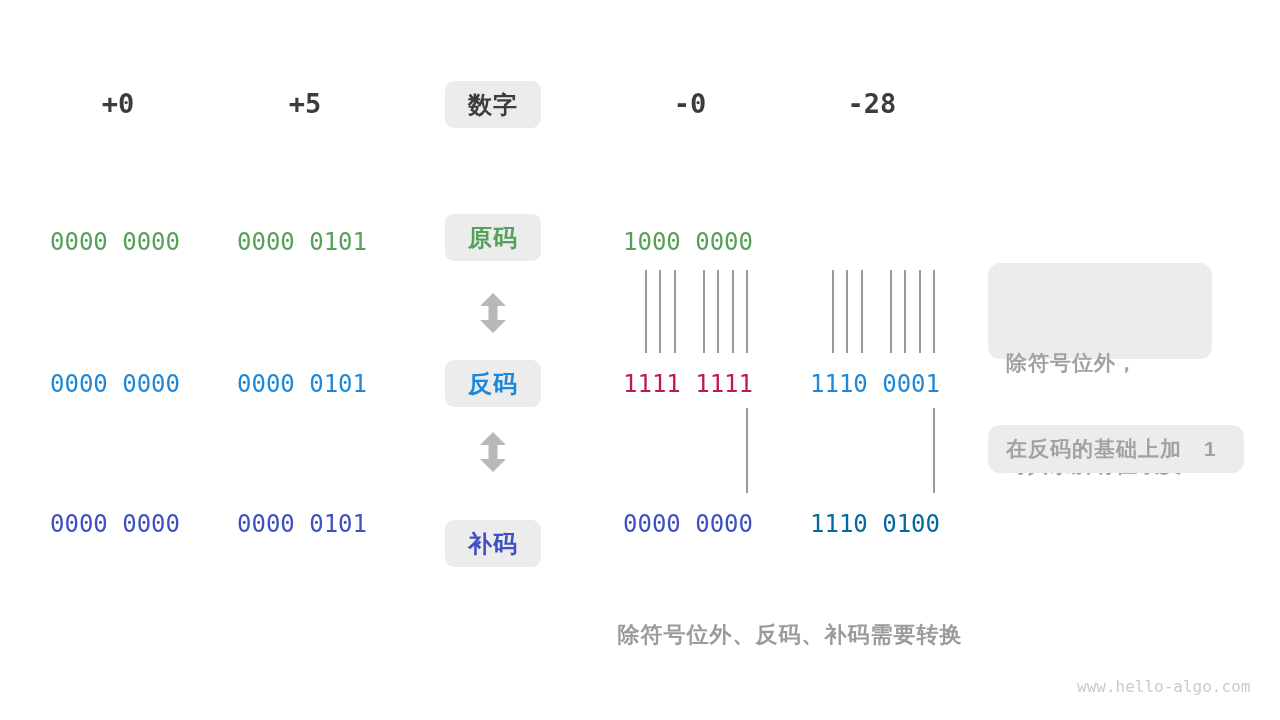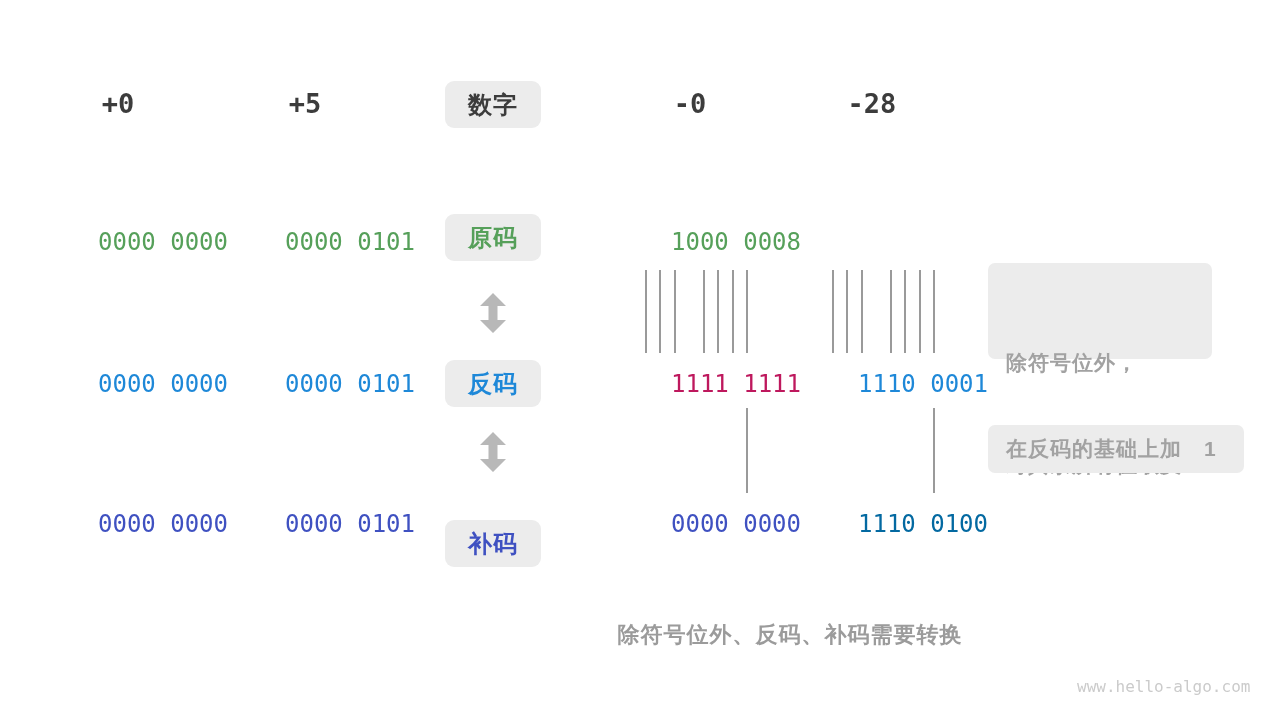--- a/index.html
+++ b/index.html
@@ -21,34 +21,34 @@
     font-weight:700;font-size:24px;letter-spacing:1px;
   }
   .t-num{top:81px;color:#3A3A3A}
   .t-yuan{top:214px}
   .t-fan{top:360px}
   .t-bu{top:520px}
   
   .bin{
     position:absolute;transform:translateX(-50%);
     font-family:"DejaVu Sans Mono",monospace;font-size:24px;font-weight:500;
-    white-space:pre;line-height:30px;margin-left:48px;
+    white-space:pre;line-height:30px;
   }
   .r1{top:227px}.r2{top:369px}.r3{top:509px}
   .c1{left:115px}.c2{left:302px}.c4{left:688px}.c5{left:875px}
   
   .tick{position:absolute;width:1.5px;background:#9A9A9A;}
   .tick-short{top:270px;height:83px;}
   .tick-long{top:408px;height:85px;}
   
   .arrow{position:absolute;left:479px;width:28px;height:40px;}
   .a1{top:293px}.a2{top:432px}
   
   .note{
-    position:absolute;left:988px;background:#ECECEC;border-radius:7px;
+    position:absolute;left:988px;background:#ECECEC;border-radius:12px;
     font-weight:700;font-size:21px;letter-spacing:1px;white-space:pre;
   }
   .note1{top:263px;width:224px;height:96px;padding:15px 0 0 18px;
     box-sizing:border-box;line-height:34px;}
   .note2{top:425px;width:256px;height:48px;display:flex;align-items:center;
     box-sizing:border-box;padding-left:18px;}
   
   .caption{
     position:absolute;top:620px;transform:translateX(-50%);
     font-weight:700;font-size:22px;letter-spacing:1px;white-space:pre;
@@ -78,21 +78,21 @@
 
   <svg class="arrow a1" viewBox="0 0 28 40">
     <path d="M14 0 L27 13 L18.5 13 L18.5 27 L27 27 L14 40 L1 27 L9.5 27 L9.5 13 L1 13 Z" fill="#B8B8B8"></path>
   </svg>
   <svg class="arrow a2" viewBox="0 0 28 40">
     <path d="M14 0 L27 13 L18.5 13 L18.5 27 L27 27 L14 40 L1 27 L9.5 27 L9.5 13 L1 13 Z" fill="#B8B8B8"></path>
   </svg>
 
   <div class="bin r1 c1" style="color: rgb(86, 160, 90);">0000 0000</div>
   <div class="bin r1 c2" style="color: rgb(86, 160, 90);">0000 0101</div>
-  <div class="bin r1 c4" style="color: rgb(86, 160, 90);">1000 0008</div>
+  <div class="bin r1 c4" style="color: rgb(86, 160, 90);">1000 0000</div>
 
   <div class="bin r2 c1" style="color: rgb(30, 136, 216);">0000 0000</div>
   <div class="bin r2 c2" style="color: rgb(30, 136, 216);">0000 0101</div>
   <div class="bin r2 c4" style="color: #be185d;">1111 1111</div>
   <div class="bin r2 c5" style="color: rgb(30, 136, 216);">1110 0001</div>
 
   <div class="bin r3 c1" style="color: rgb(63, 81, 193);">0000 0000</div>
   <div class="bin r3 c2" style="color: rgb(63, 81, 193);">0000 0101</div>
   <div class="bin r3 c4" style="color: rgb(63, 81, 193);">0000 0000</div>
   <div class="bin r3 c5" style="color: #0369a1;">1110 0100</div>

